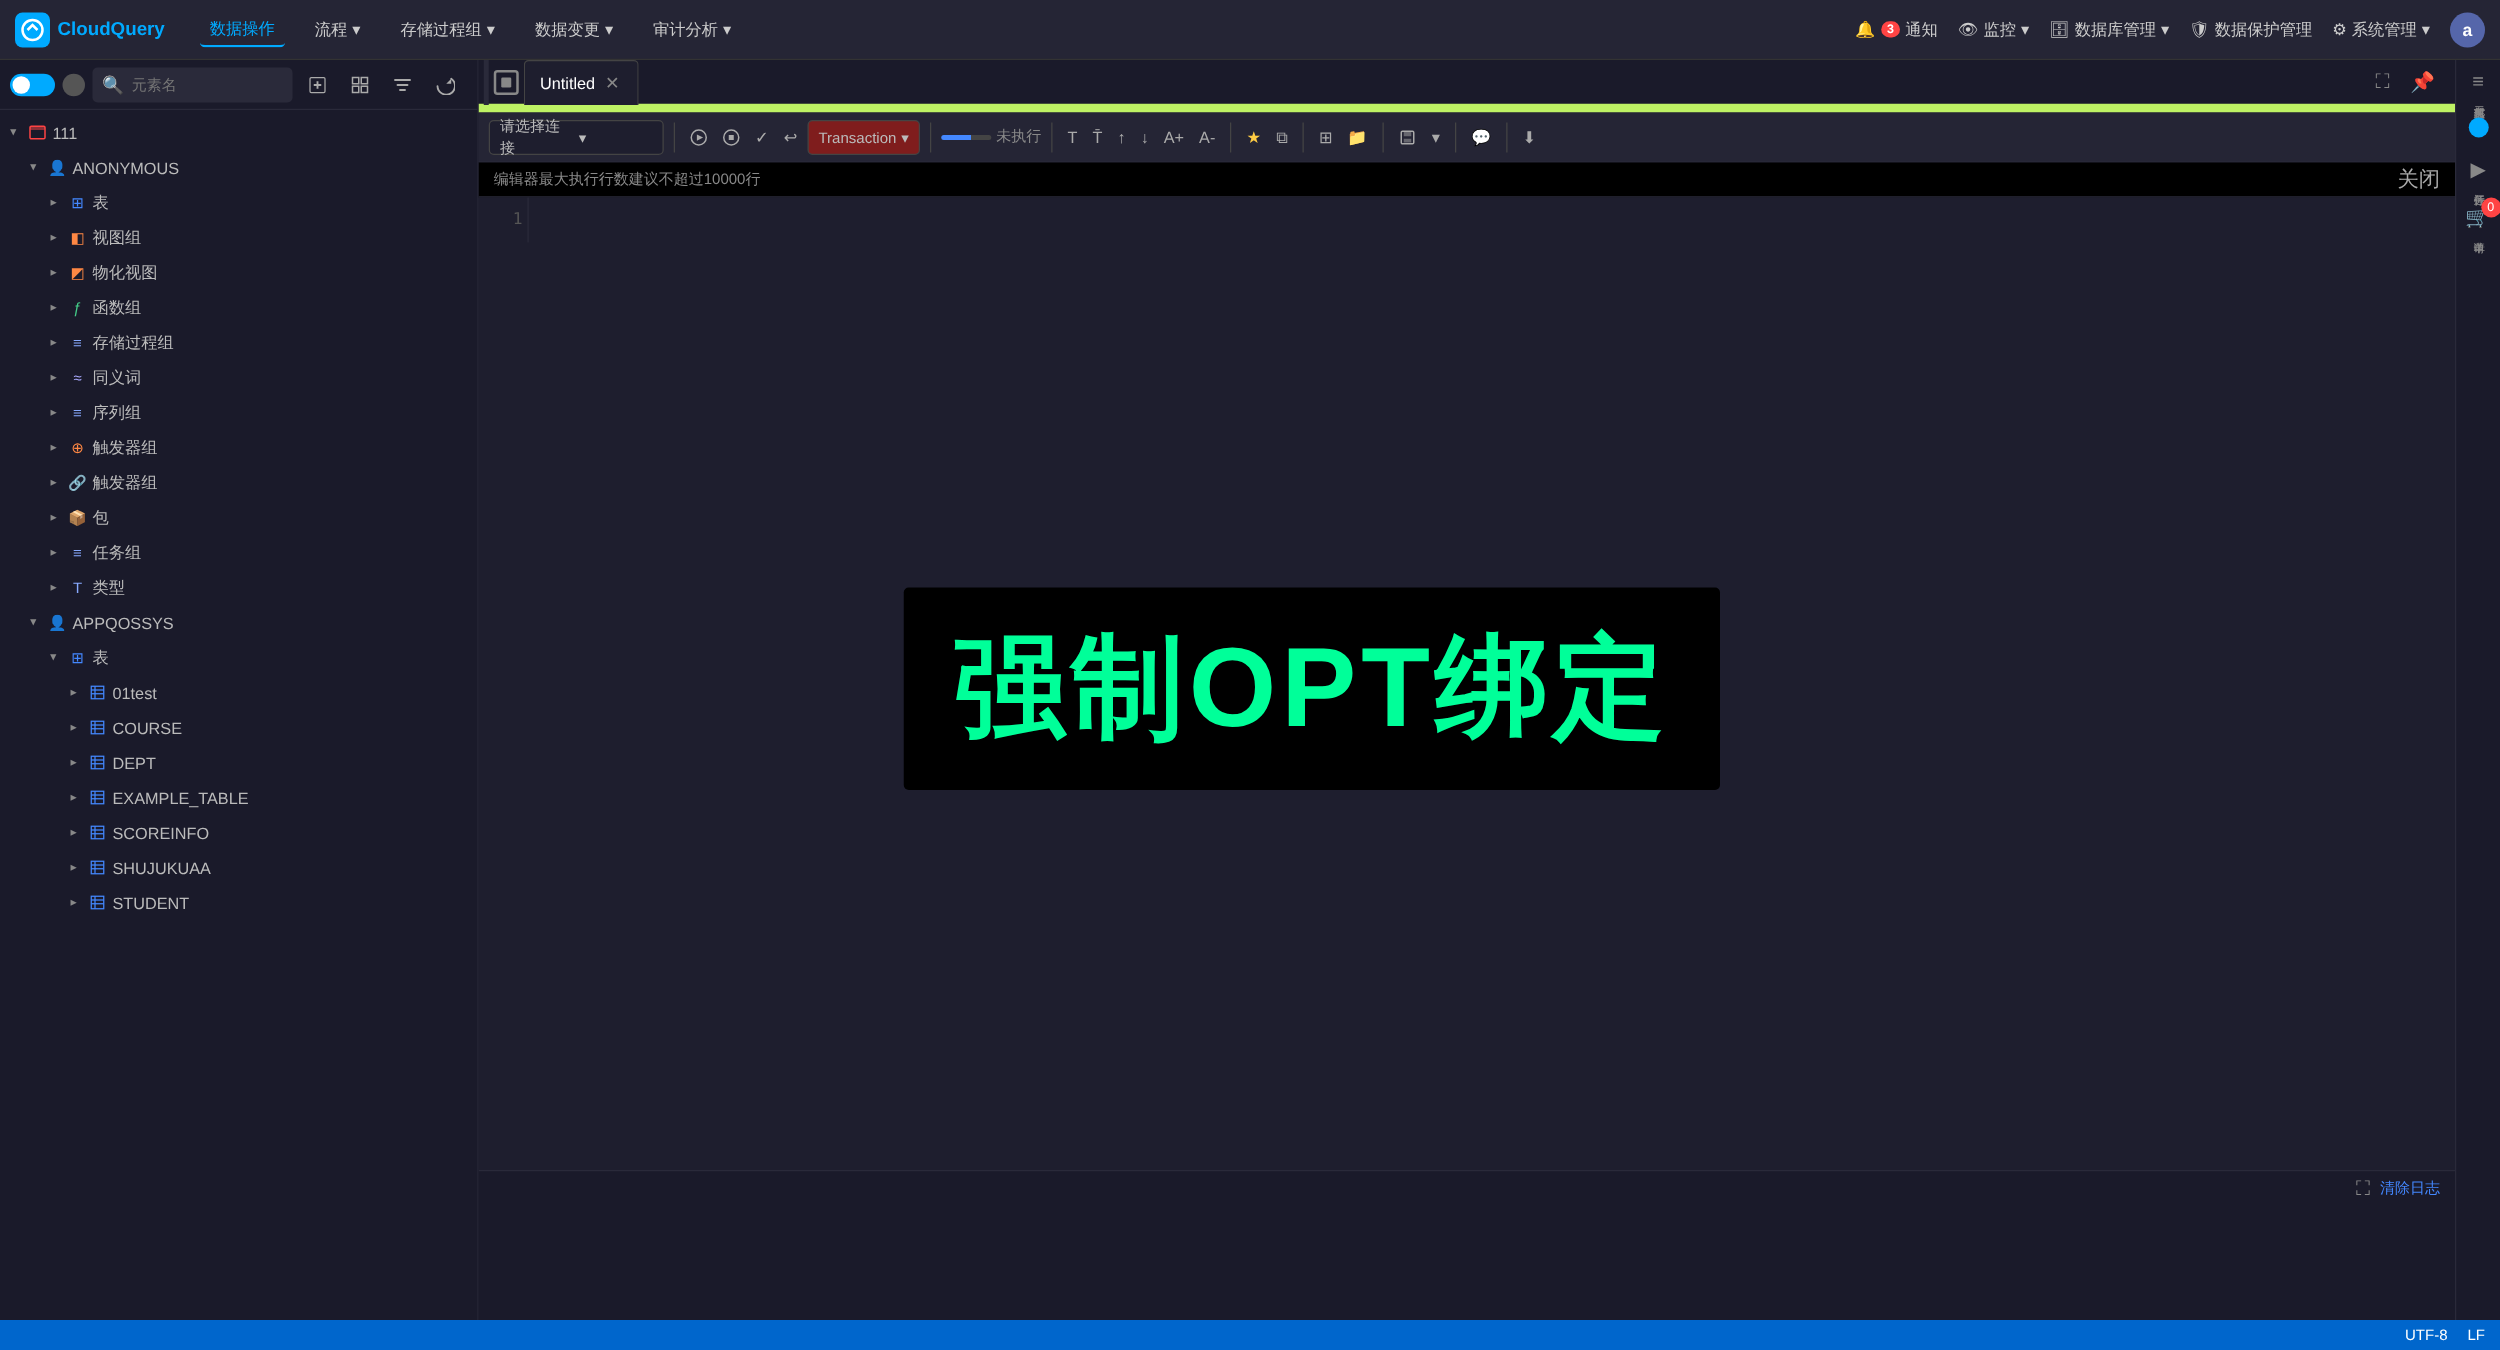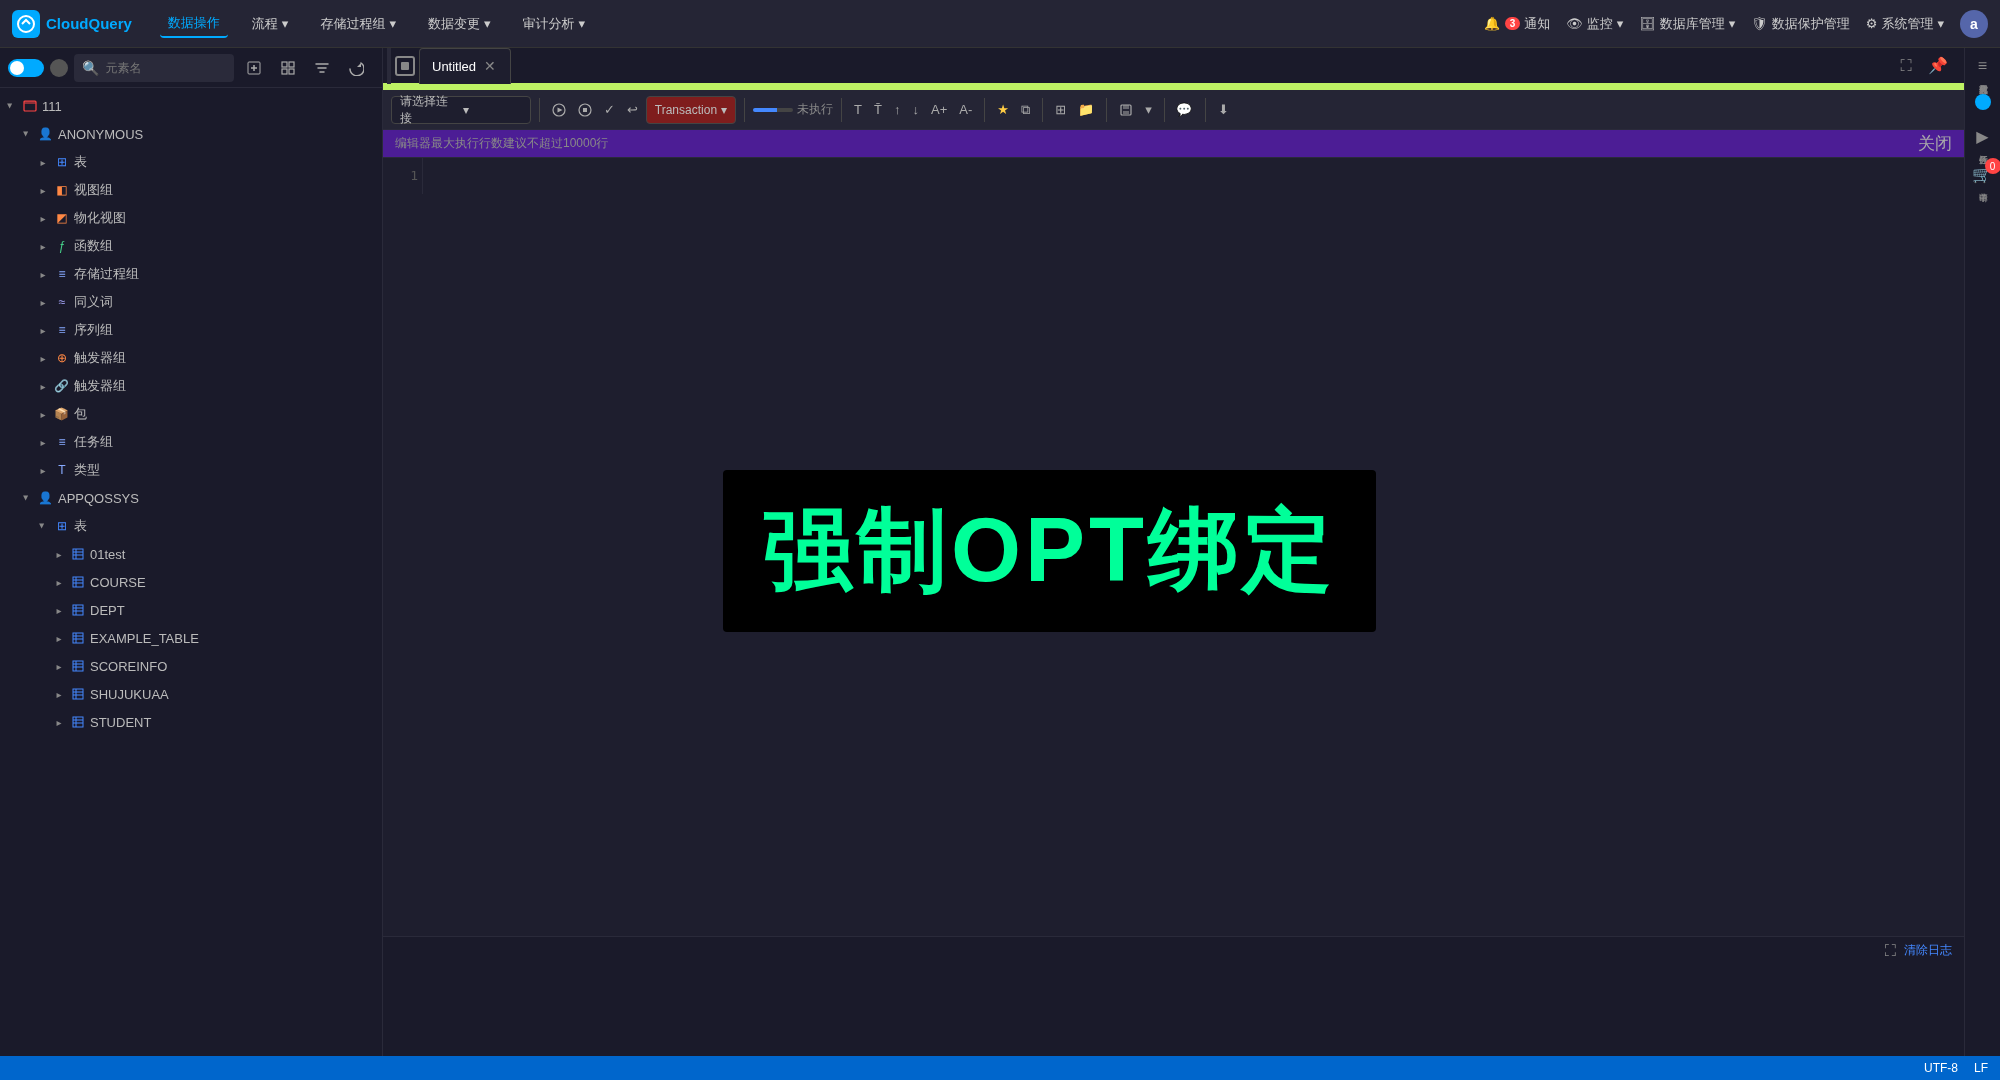--- a/index.html
+++ b/index.html
@@ -353,21 +353,21 @@
       color: #888;
     }
     .star-btn { color: #ffcc44; }
 
     
     .editor-info {
       display: flex;
       align-items: center;
       justify-content: space-between;
       height: 28px;
-      background: #4c1d95;
+      background: #000000;
       padding: 0 12px;
       border-bottom: 1px solid #2a2a3a;
       font-size: 12px;
       color: #888;
     }
     .close-link {
       color: #aaa;
       cursor: pointer;
       font-size: 17px;
     }

